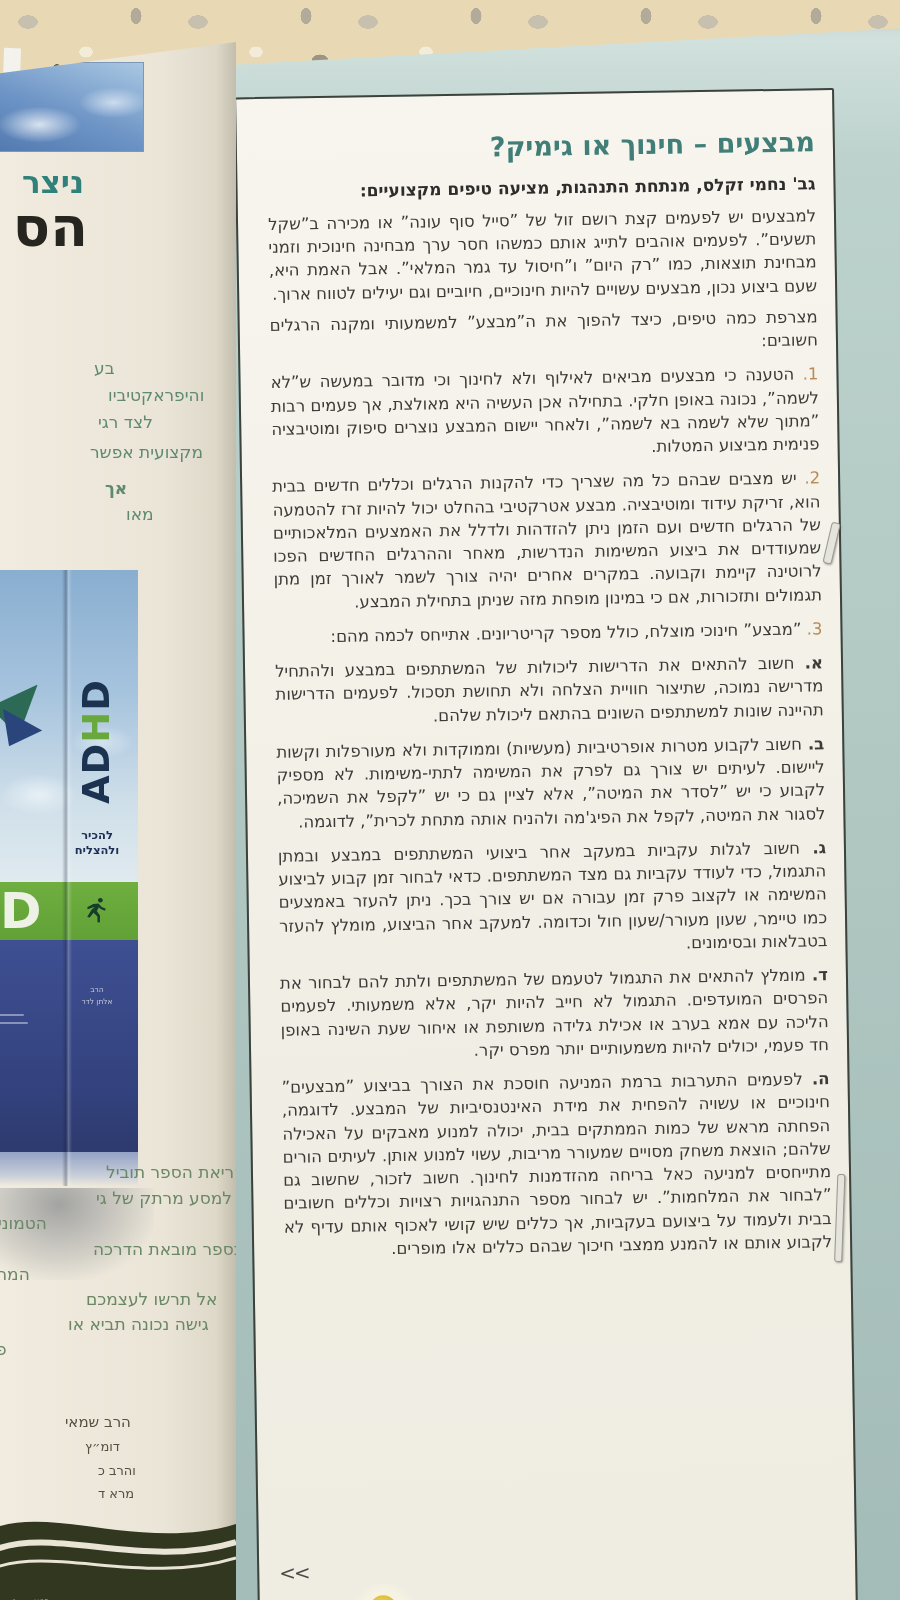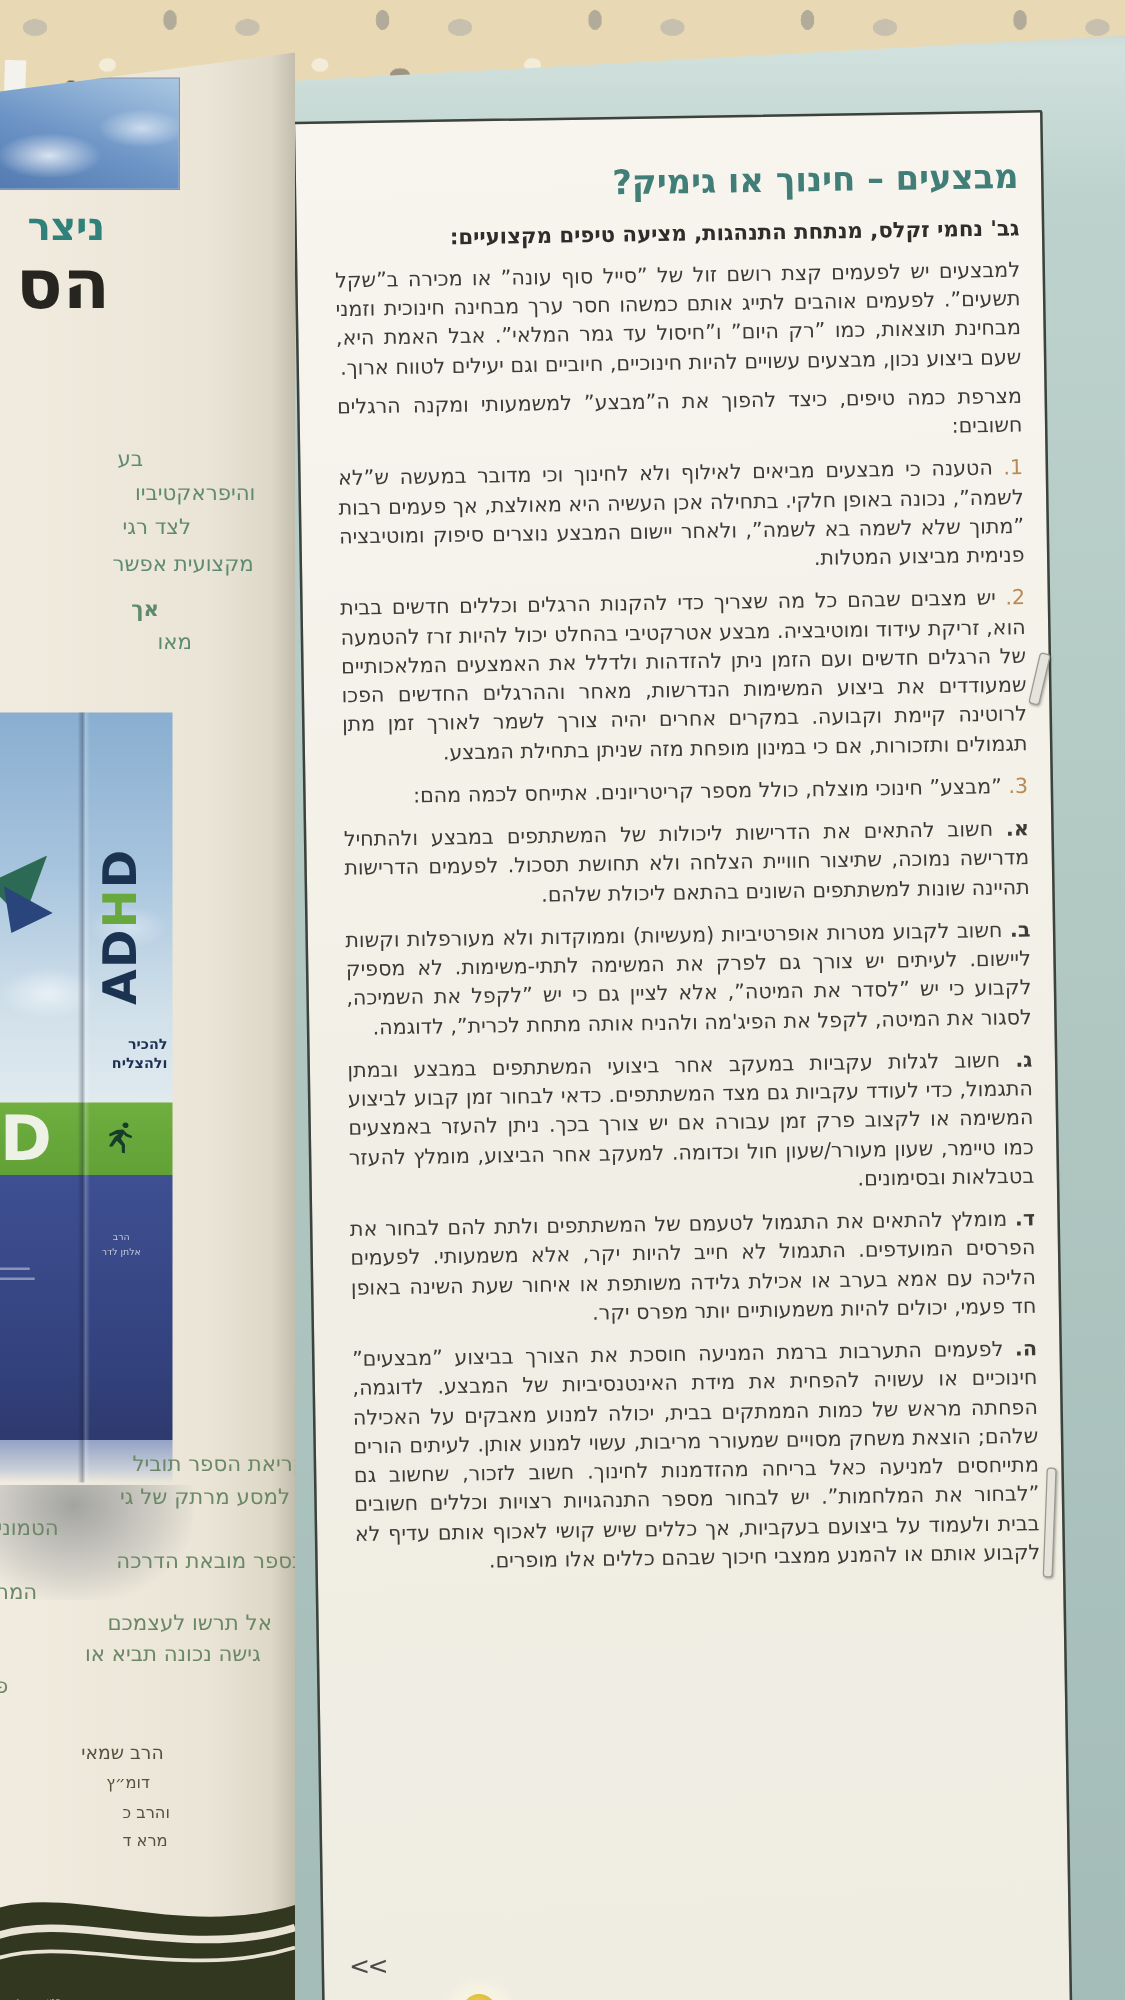--- a/index.html
+++ b/index.html
@@ -63,21 +63,21 @@
     font-size:55px;font-weight:800;color:#26251f;line-height:1;}
   .lp-frag{position:absolute;white-space:nowrap;font-size:17px;color:#5f8a70;direction:rtl;}
   .lp-frag.f0{left:100px;top:316px;} .lp-frag.f1{left:86px;top:343px;margin-left:28px;}
   .lp-frag.f2{left:104px;top:370px;} .lp-frag.f3{left:96px;top:400px;}
   .lp-frag.f4{left:111px;top:436px;font-weight:bold;} .lp-frag.f5{left:104px;top:462px;margin-left:28px;}
   .lp-body{position:absolute;white-space:nowrap;font-size:17px;color:#6a8766;direction:rtl;}
   .lp-body.g0{left:112px;top:1120px;} .lp-body.g1{left:102px;top:1146px;}
   .lp-body.g2{left:4px;top:1171px;}  .lp-body.g3{left:99px;top:1197px;}
   .lp-body.g4{left:2px;top:1222px;}  .lp-body.g5{left:92px;top:1247px;text-align:center;}
   .lp-body.g6{left:74px;top:1272px;} .lp-body.g7{left:2px;top:1297px;}
-  .lp-name{position:absolute;white-space:nowrap;font-size:13px;color:#55503f;direction:rtl;}
+  .lp-name{position:absolute;white-space:nowrap;font-size:13px;color:#55503f;direction:rtl;margin-top:20px;}
   .lp-name.n0{left:71px;top:1351px;font-size:15px;} .lp-name.n1{left:91px;top:1377px;}
   .lp-name.n2{left:104px;top:1401px;} .lp-name.n3{left:104px;top:1424px;}
   .lp-wave{position:absolute;left:0;right:0;bottom:0;height:120px;}
   .lp-credit{position:absolute;left:6px;bottom:8px;font-size:6.5px;color:#cfd3c0;
     transform:rotate(-3deg);white-space:nowrap;}
   
   .book{position:absolute;left:2px;top:528px;width:142px;height:616px;}
   .bk-sky{position:absolute;left:0;top:0;width:100%;height:312px;
     background:
       radial-gradient(ellipse 55px 30px at 30% 72%, rgba(240,246,250,.75), rgba(240,246,250,0) 70%),
@@ -93,21 +93,21 @@
     background:linear-gradient(to bottom,#3e4f92,#33427e 70%,#2e3a6e);}
   .bk-fade{position:absolute;left:0;top:582px;width:100%;height:34px;
     background:linear-gradient(to bottom,#93a2c5,#c9cfd9 70%,rgba(222,224,227,0));}
   .bk-crease{position:absolute;left:66px;top:0;width:10px;height:616px;
     background:linear-gradient(to right,rgba(0,0,0,0),rgba(18,28,48,.30) 40%,rgba(255,255,255,.22) 65%,rgba(0,0,0,0));}
   .bk-brand{position:absolute;left:64px;top:92px;width:74px;height:158px;
     display:flex;align-items:center;justify-content:center;}
   .bk-brand span{transform:rotate(-90deg);font-size:37px;font-weight:bold;letter-spacing:1px;
     white-space:nowrap;}
   .bk-brand .navy{color:#1b3350;} .bk-brand .grn{color:#68a83d;}
-  .bk-tag{position:absolute;left:64px;top:258px;width:74px;text-align:right;
+  .bk-tag{position:absolute;left:64px;top:258px;width:74px;text-align:center;
     font-size:11.5px;font-weight:bold;color:#1d2f55;line-height:1.3;}
   .bk-coverD{position:absolute;left:4px;top:312px;font-size:50px;font-weight:bold;color:#eef2e6;
     line-height:58px;}
   .bk-runner{position:absolute;left:88px;top:324px;width:24px;height:32px;transform:rotate(8deg);}
   .bk-author{position:absolute;left:64px;top:414px;width:74px;text-align:center;
     font-size:7.5px;color:#c6cbda;line-height:1.6;}
   .bk-backline{position:absolute;background:rgba(235,240,250,.45);height:2px;border-radius:1px;}
   .bk-shadow{position:absolute;left:-4px;top:1146px;width:164px;height:92px;
     background:radial-gradient(ellipse at 42% 18%, rgba(88,94,104,.5), rgba(120,125,132,.22) 52%, transparent 75%);}
 </style>

